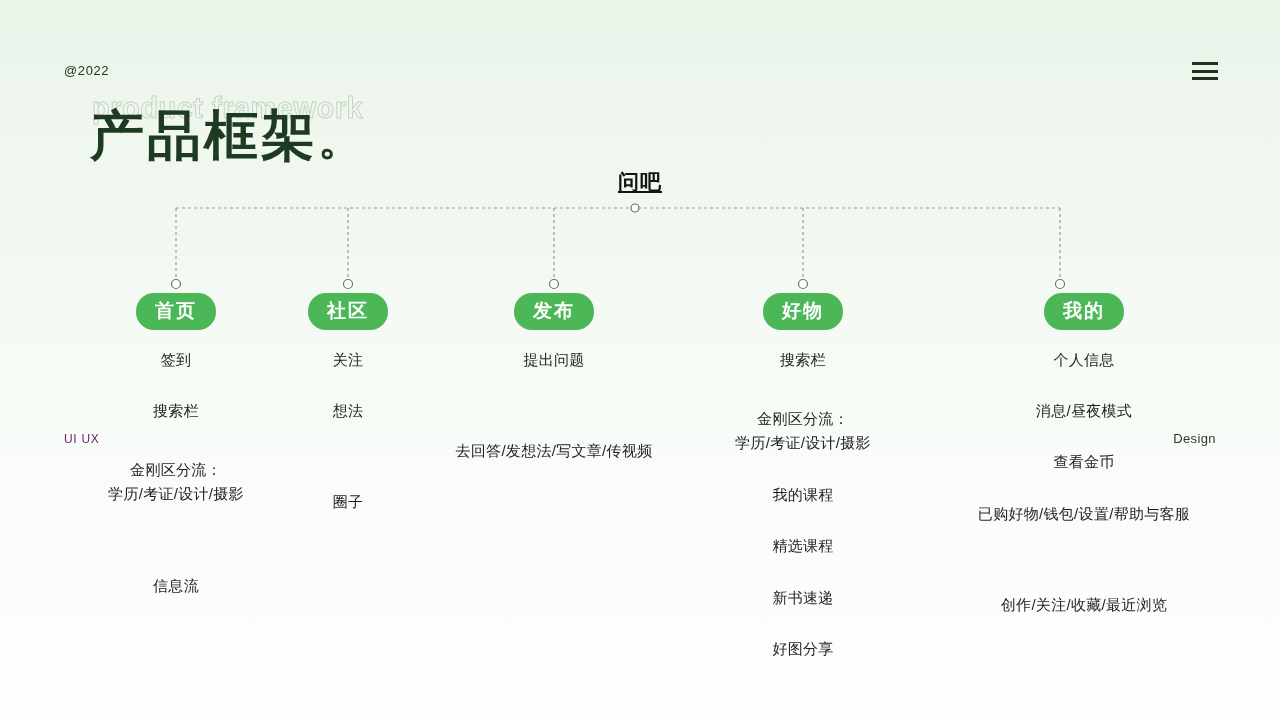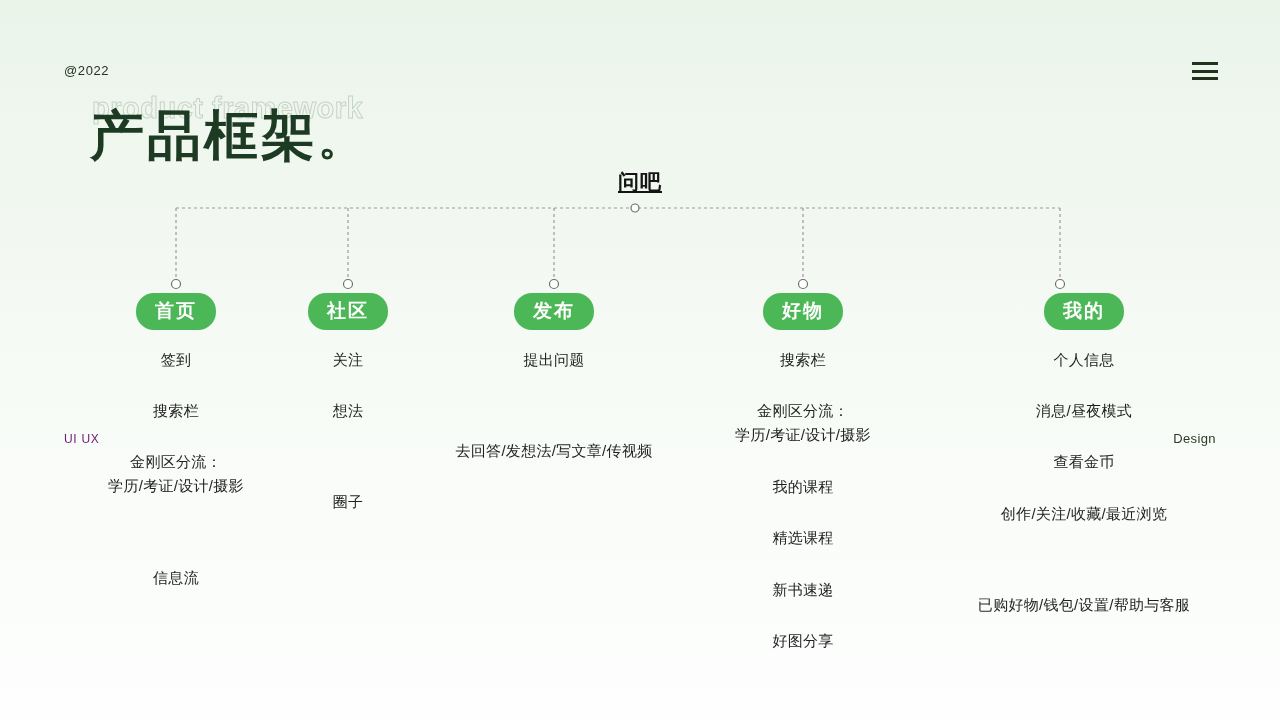--- a/index.html
+++ b/index.html
@@ -162,21 +162,21 @@
     margin-bottom: 22px;
     white-space: nowrap;
     letter-spacing: 0.3px;
   }
   .leaf:last-child { margin-bottom: 0; margin-top: 40px; }
 
   .leaf .sub {
     display: block;
     white-space: nowrap;
   }
-  .leaf.two-line { margin-bottom: 22px; line-height: 1.6; }
+  .leaf.two-line { margin-bottom: 22px; line-height: 1.6; margin-top: 8px; }
 
   
   .footer-left {
     position: absolute;
     left: 64px;
     bottom: 62px;
     font-size: 12px;
     color: #701a75;
     letter-spacing: 0.7px;
   }
@@ -293,24 +293,24 @@
           <div class="leaf">
             <span class="sub">个人信息</span>
           </div>
           <div class="leaf">
             <span class="sub">消息/昼夜模式</span>
           </div>
           <div class="leaf">
             <span class="sub">查看金币</span>
           </div>
           <div class="leaf">
+            <span class="sub">已购好物/钱包/设置/帮助与客服</span>
+          </div>
+          <div class="leaf">
             <span class="sub">创作/关注/收藏/最近浏览</span>
-          </div>
-          <div class="leaf">
-            <span class="sub">已购好物/钱包/设置/帮助与客服</span>
           </div>
         </div></div>
     </div>
 
   <div class="footer-left">UI UX</div>
   <div class="footer-right">Design</div>
 
 </div>
 
 </body></html>

